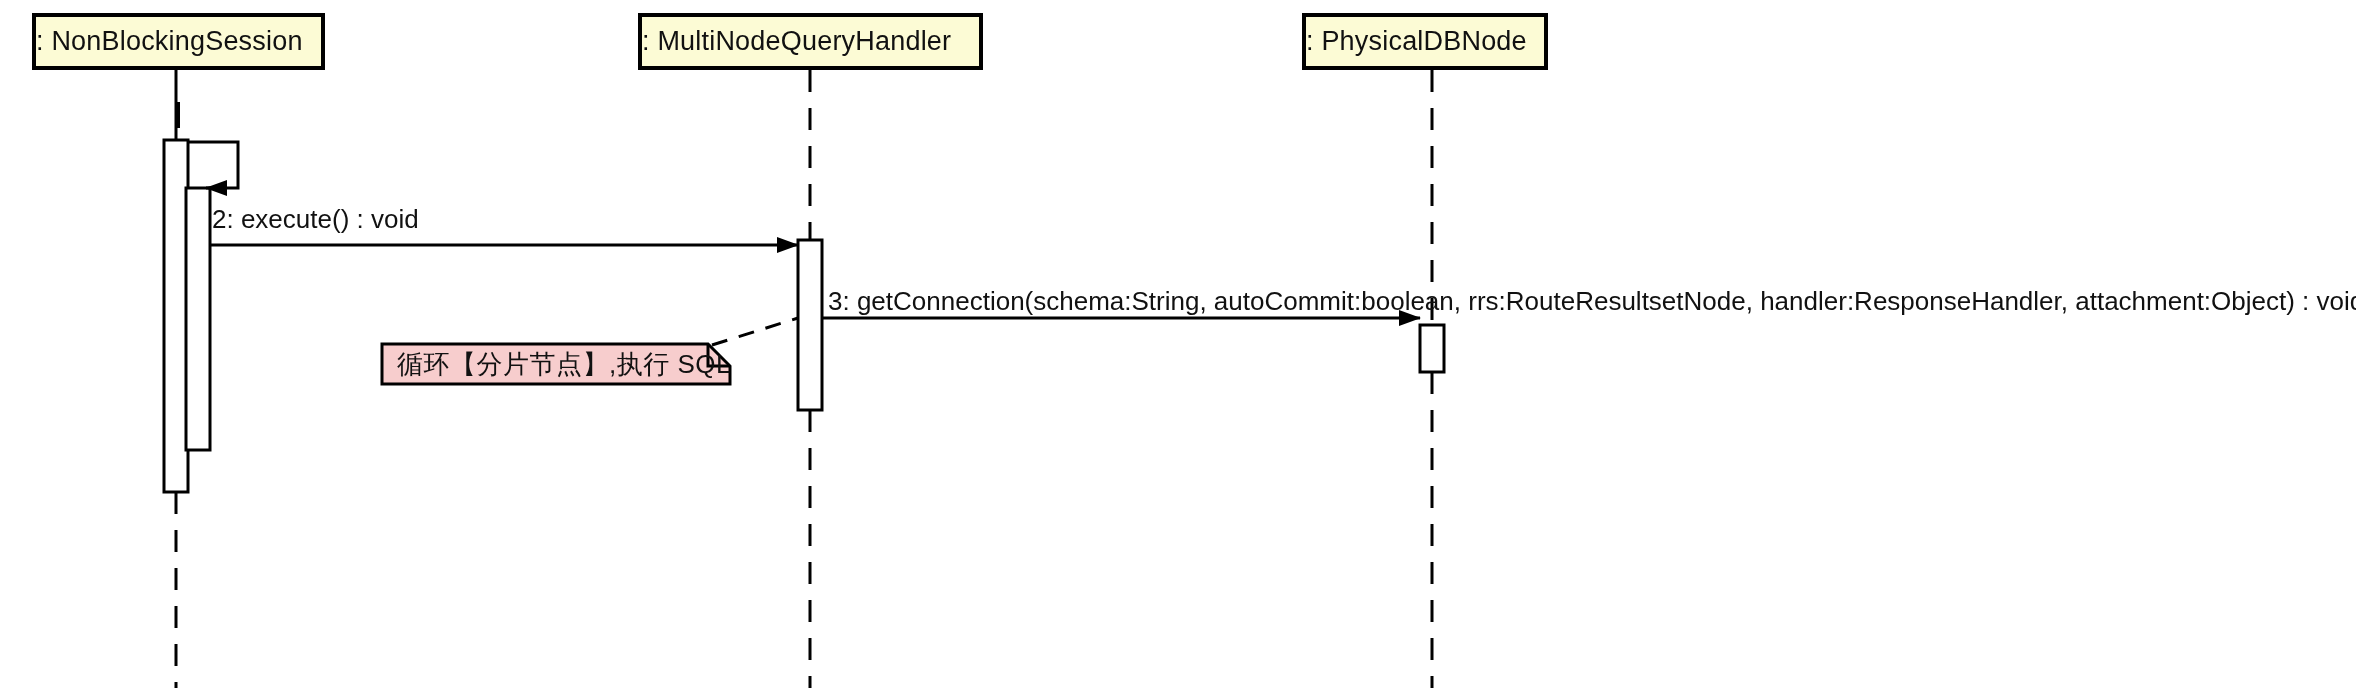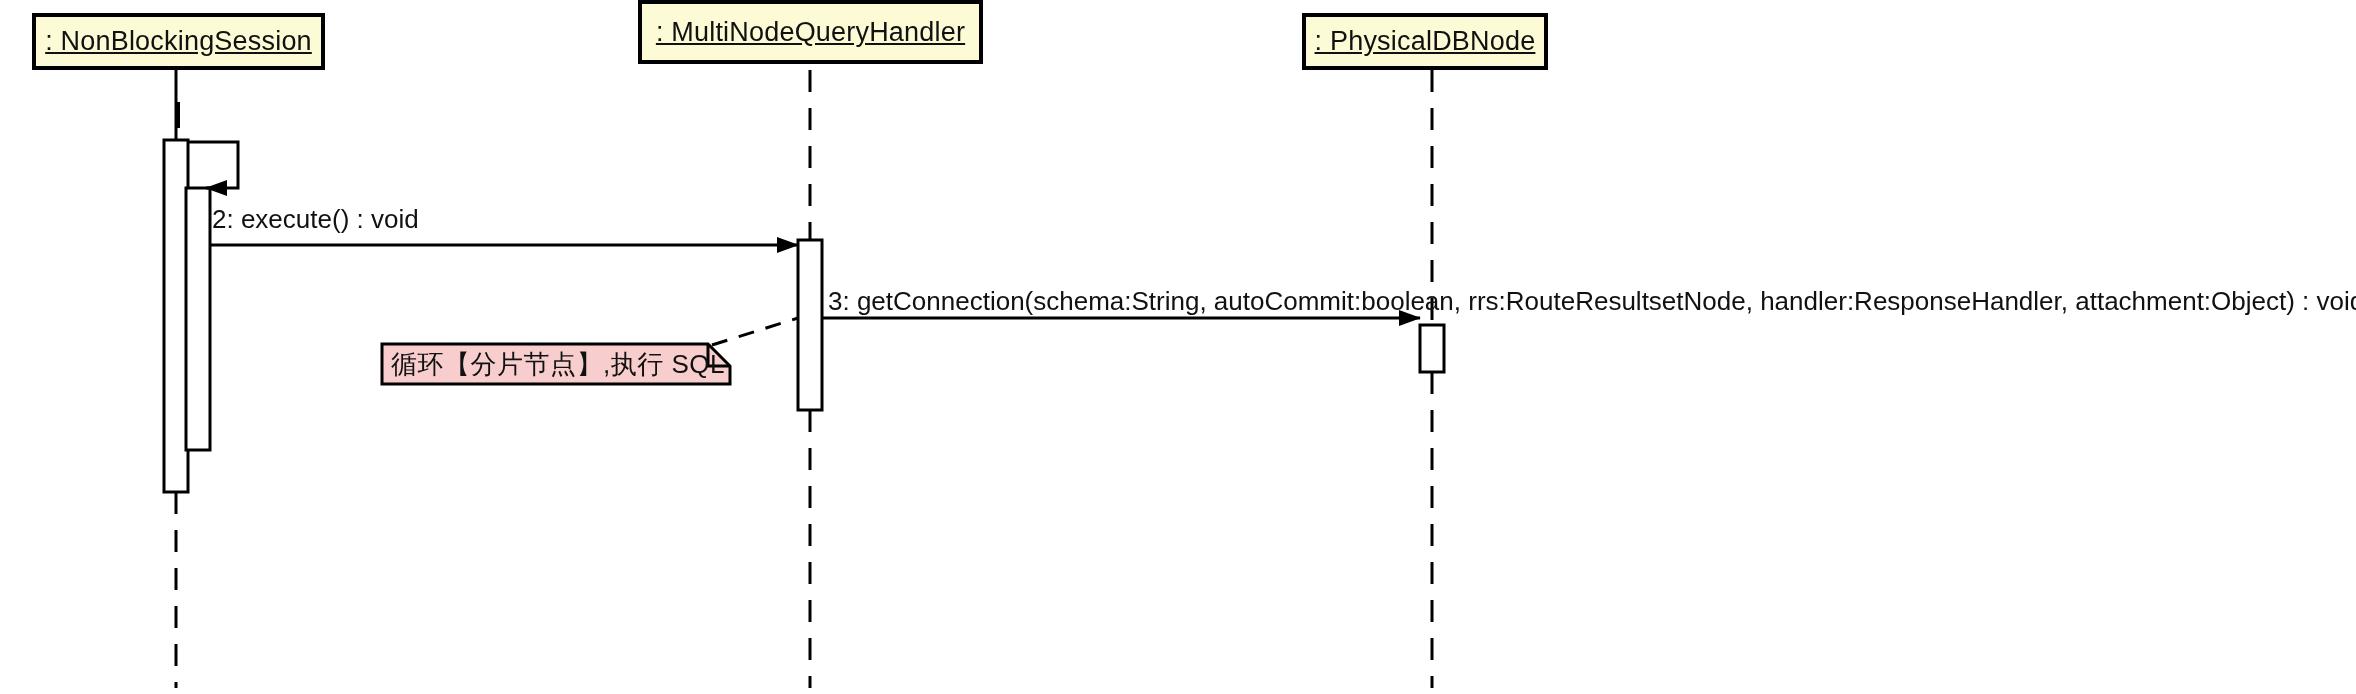--- a/index.html
+++ b/index.html
@@ -25,46 +25,44 @@
     width: 2356px;
     height: 694px;
   }
   .lifeline-box {
     position: absolute;
     box-sizing: border-box;
     background: #fcfbd5;
     border: 4px solid #000000;
     display: flex;
     align-items: center;
-    justify-content: center;
     font-size: 27px;
     line-height: 1;
     letter-spacing: 0.2px;
     white-space: nowrap;
     color: #111111;
-    text-decoration: underline;
   }
   .msg-label {
     position: absolute;
     font-size: 26px;
     line-height: 1;
     white-space: nowrap;
     color: #111111;
   }
   .note-box {
     position: absolute;
     box-sizing: border-box;
     background: #f7cdcd;
     font-size: 26px;
     line-height: 1;
     white-space: nowrap;
     color: #111111;
     display: flex;
     align-items: center;
-    padding-left: 9px;
+    padding-left: 15px;
     letter-spacing: 0.5px;
   }
   .note-text {
     position: relative;
     z-index: 2;
   }
 </style>
 </head>
 <body>
 
@@ -105,21 +103,21 @@
 
     <path d="M382,344 L708,344 L730,366 L730,384 L382,384 z" fill="#f7cdcd" stroke="#000000" stroke-width="3"></path>
     <path d="M708,344 L708,366 L730,366" fill="none" stroke="#000000" stroke-width="3"></path>
     <line x1="712" y1="345" x2="798" y2="318" stroke="#000000" stroke-width="3" stroke-dasharray="16,12"></line>
   </svg>
 
   <div class="lifeline-box" style="left:32px; top:13px; width:293px; height:57px;">
     <span>: NonBlockingSession</span>
   </div>
 
-  <div class="lifeline-box" style="left:638px; top:0; width:345px; height:64px;">
+  <div class="lifeline-box" style="left:638px; top:13px; width:345px; height:57px;">
     <span>: MultiNodeQueryHandler</span>
   </div>
 
   <div class="lifeline-box" style="left:1302px; top:13px; width:246px; height:57px;">
     <span>: PhysicalDBNode</span>
   </div>
 
 
   <div class="msg-label" style="left:212px; top:206px;">2: execute() : void</div>
 

